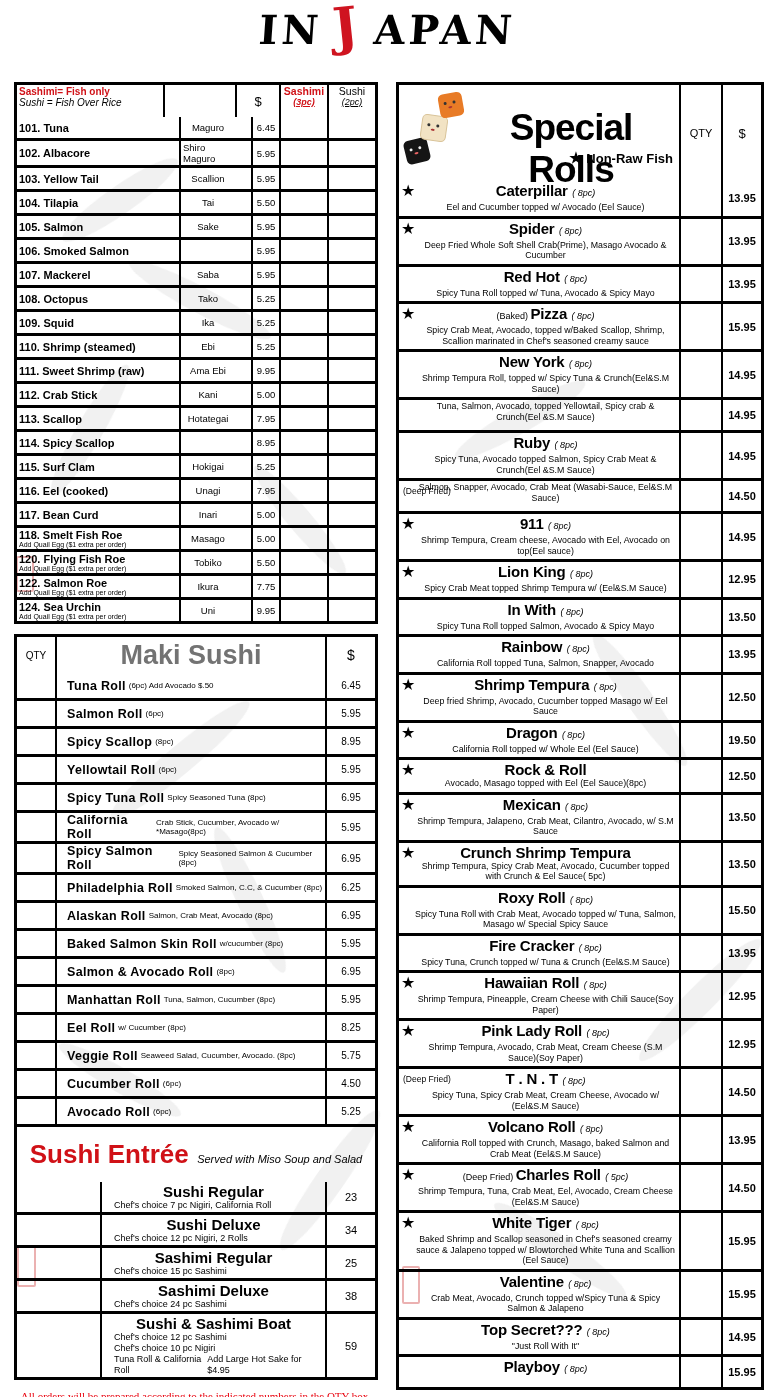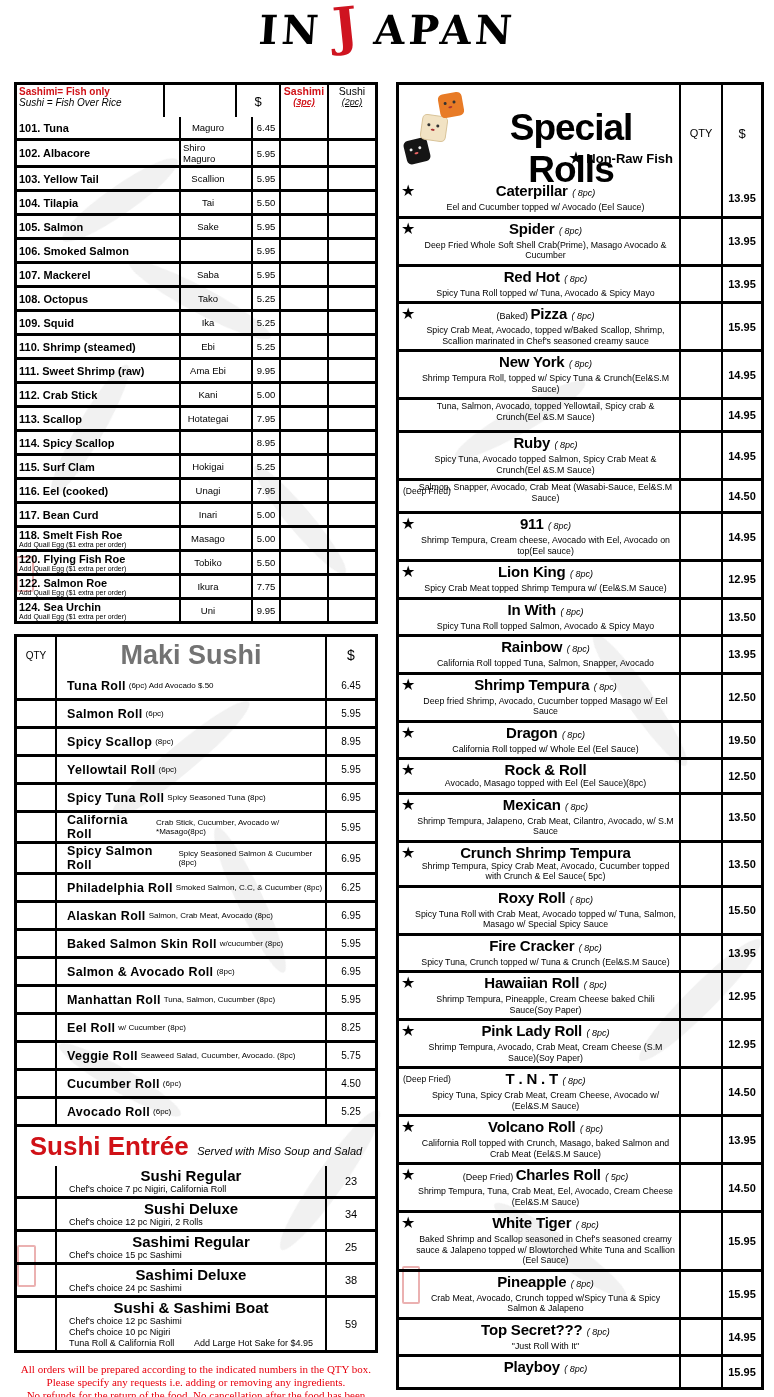--- a/index.html
+++ b/index.html
@@ -38,24 +38,24 @@
   .m-grid>div{border-left:2px solid #000;}
   .m-grid>div:first-child{border-left:none;}
   .m-head{min-height:36px;}
   .m-qtyhead{font-size:10px;display:flex;align-items:center;justify-content:center;}
   .m-title{color:#737373;font-weight:bold;font-size:27px;text-align:center;line-height:36px;}
   .m-dollar{font-size:14px;display:flex;align-items:center;justify-content:center;}
   .m-name{font-size:12.5px;padding:0 0 0 10px;display:flex;align-items:center;min-height:25px;}
   .m-name .nm{font-weight:bold;letter-spacing:.3px;}
   .m-name .ds{font-size:8px;margin-left:3px;}
   .m-pr{font-size:10px;display:flex;align-items:center;justify-content:center;}
-  .e-header{padding:4px 0;text-align:center;}
+  .e-header{padding:12px 0;text-align:center;}
   .e-title{color:#d01117;font-weight:bold;font-size:26px;display:inline;}
   .e-sub{font-style:italic;font-size:11px;display:inline;margin-left:4px;}
-  .e-main{padding:1px 4px;}
+  .e-main{padding:1px 4px;margin-left:45px;}
   .e-name{font-weight:bold;font-size:15px;text-align:center;line-height:17px;}
   .e-desc{font-size:9px;text-align:left;padding-left:8px;line-height:11px;}
   .e-desc3{display:flex;justify-content:space-between;padding:0 8px;font-size:9px;line-height:11px;}
   .e-pr{font-size:11px;display:flex;align-items:center;justify-content:center;}
   
   .foot-left{margin-top:10px;text-align:center;color:#e8000d;
              font-family:"Liberation Serif",serif;font-size:11px;line-height:13px;}
   
   .sp-grid{display:grid;grid-template-columns:1fr 42px 40px;}
   .sp-grid>div{border-left:2px solid #000;}
@@ -927,21 +927,21 @@
     <div class="sp-row-main">
       <span class="sp-star hide-if-empty">★</span>
 
       <div class="sp-nameline">
         
         <span class="sp-name">Hawaiian Roll</span>
         <span class="sp-pieces hide-if-empty">( 8pc)</span>
         
         
       </div>
-      <div class="sp-desc">Shrimp Tempura, Pineapple, Cream Cheese baked Chili Sauce(Soy Paper)</div>
+      <div class="sp-desc">Shrimp Tempura, Pineapple, Cream Cheese with Chili Sauce(Soy Paper)</div>
     </div>
     <div class="sp-qty"></div>
     <div class="sp-pr">12.95</div>
   </div>
 
   <div class="row sp-grid">
     <div class="sp-row-main">
       <span class="sp-star hide-if-empty">★</span>
 
       <div class="sp-nameline">
@@ -1023,21 +1023,21 @@
     </div>
     <div class="sp-qty"></div>
     <div class="sp-pr">15.95</div>
   </div>
 
   <div class="row sp-grid">
     <div class="sp-row-main">
 
       <div class="sp-nameline">
         
-        <span class="sp-name">Pineapple</span>
+        <span class="sp-name">Valentine</span>
         <span class="sp-pieces hide-if-empty">( 8pc)</span>
         
         
       </div>
       <div class="sp-desc">Crab Meat, Avocado, Crunch topped w/Spicy Tuna &amp; Spicy Salmon &amp; Jalapeno</div>
     </div>
     <div class="sp-qty"></div>
     <div class="sp-pr">15.95</div>
   </div>
 

